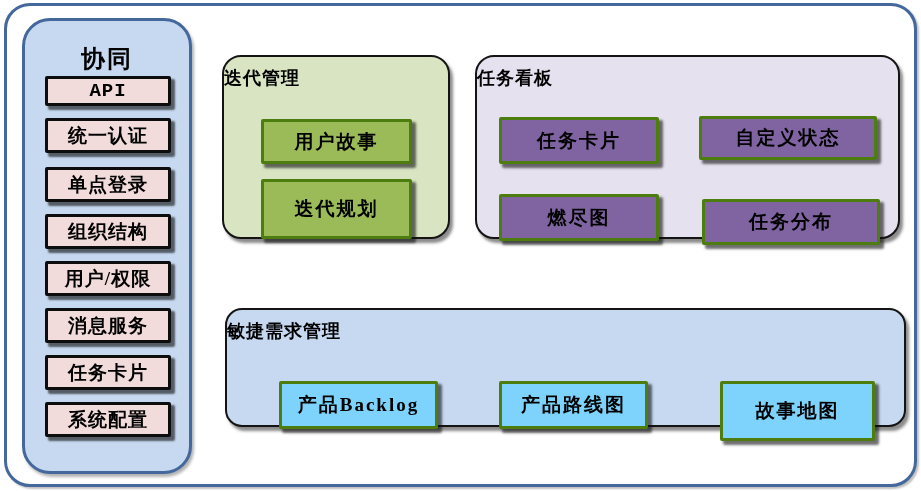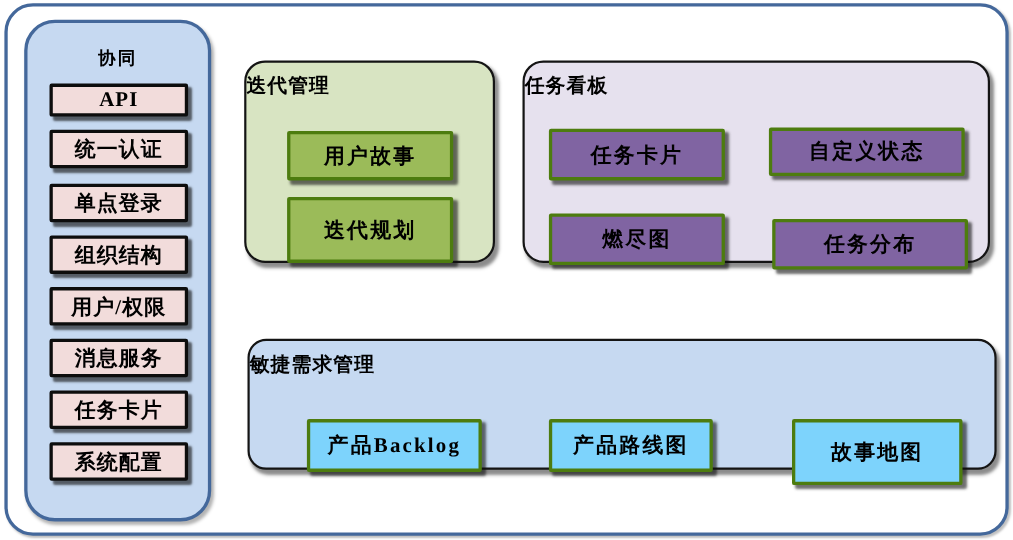--- a/index.html
+++ b/index.html
@@ -25,36 +25,36 @@
   .sidebar {
     left: 15px; top: 12px; width: 170px; height: 456px;
     background: #c6d9f1;
     border: 3px solid #44689b;
     border-radius: 28px;
     box-shadow: 2px 3px 3px rgba(0,0,0,0.30);
   }
   .sidebar-title {
     left: 0; top: 22px; width: 100%;
     text-align: center;
-    font-size: 16px; font-weight: bold; color: #000;
+    font-size: 24px; font-weight: bold; color: #000;
     letter-spacing: 2px;
   }
   .pill {
     left: 20px; width: 126px; height: 35px;
     background: #f2dcdb;
     border: 3px solid #0d0d0d;
     box-shadow: 3.5px 3.5px 2px rgba(15,15,15,0.62);
     border-radius: 2px;
     display: flex; align-items: center; justify-content: center;
     font-family: "Liberation Serif", "DejaVu Serif", serif;
     font-weight: bold; font-size: 19px; color: #000;
     letter-spacing: 1px;
     white-space: nowrap;
   }
-  .pill.sans { font-family: Liberation Serif, serif; font-size: 19px; }
+  .pill.sans { font-family: Liberation Mono, monospace; font-size: 19px; }
 
   
   .panel {
     border: 2.5px solid #141414;
     border-radius: 19px;
     box-shadow: 3px 4px 3px rgba(25,25,25,0.50);
   }
   .panel-title {
     left: 0; top: 9px; width: 100%;
     text-align: left;

